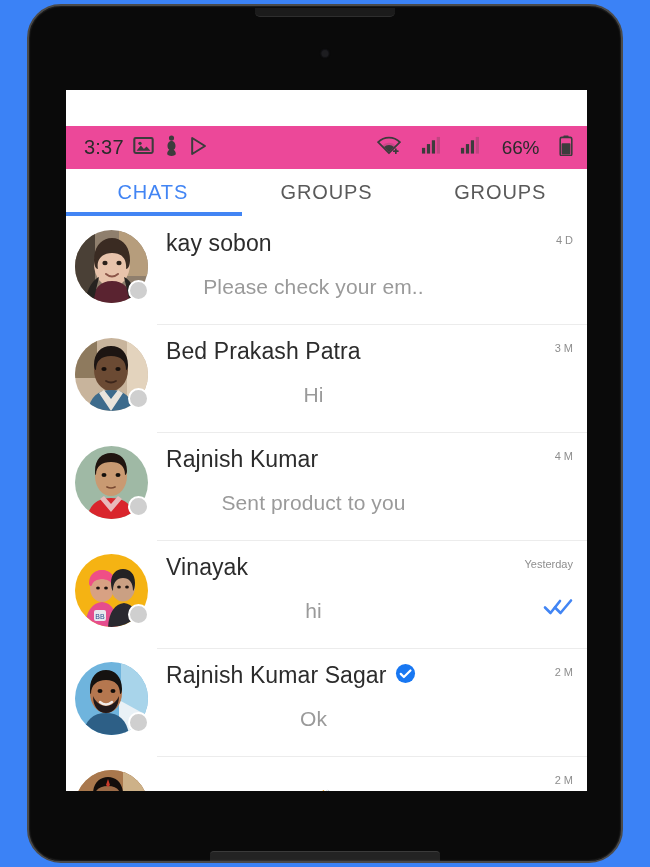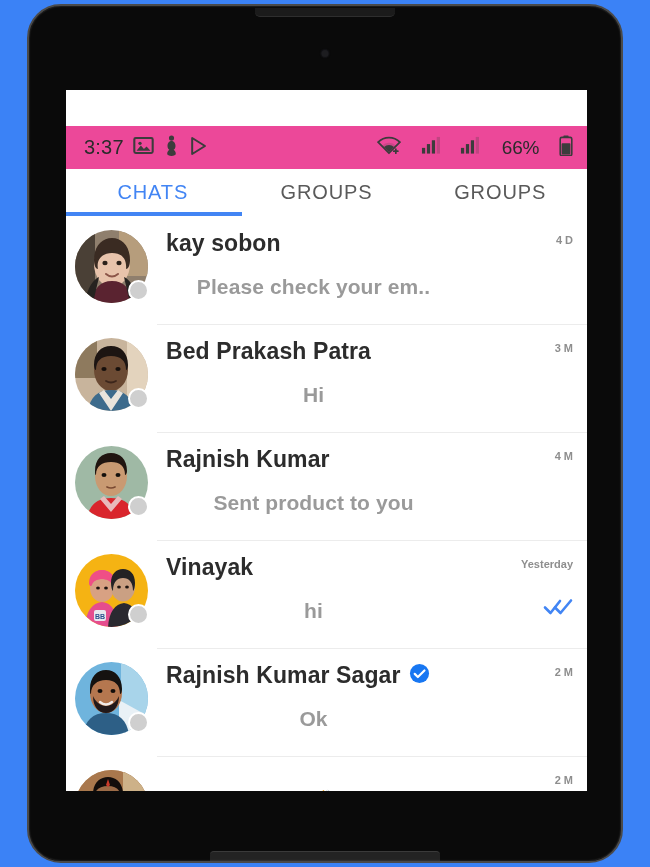--- a/index.html
+++ b/index.html
@@ -135,21 +135,20 @@
     width: 176px;
     height: 4px;
     background: #4285f4;
   }
 
   
   #chat-list {
     background: #fff;
     height: calc(100% - 90px);
     overflow: hidden;
-    font-weight: bold;
   }
   .chat-row {
     position: relative;
     display: flex;
     align-items: flex-start;
     height: 108px;
     padding: 12px 14px 0 9px;
     cursor: pointer;
   }
   .chat-row + .chat-row::before {

